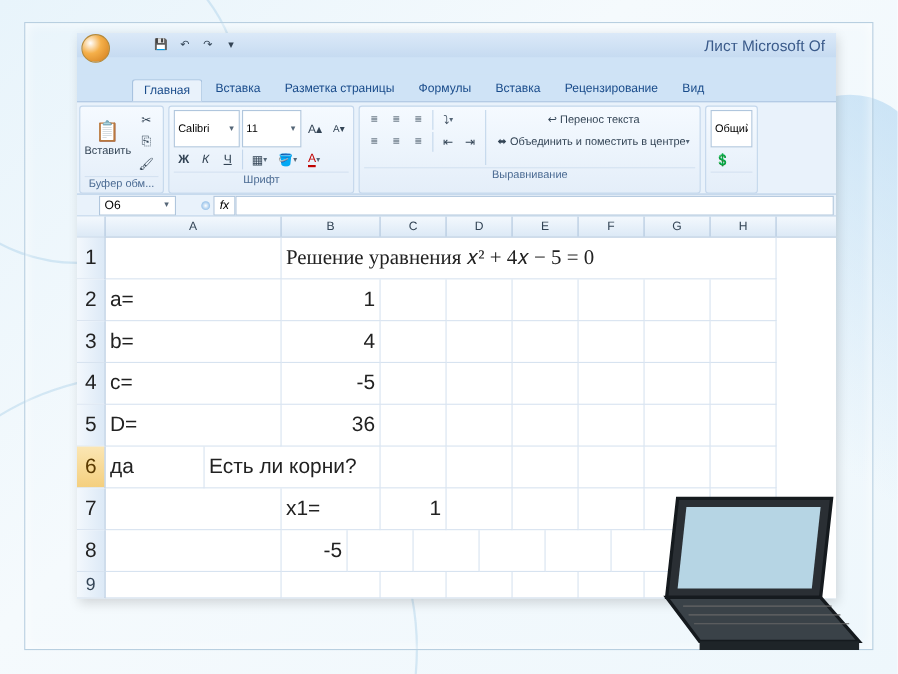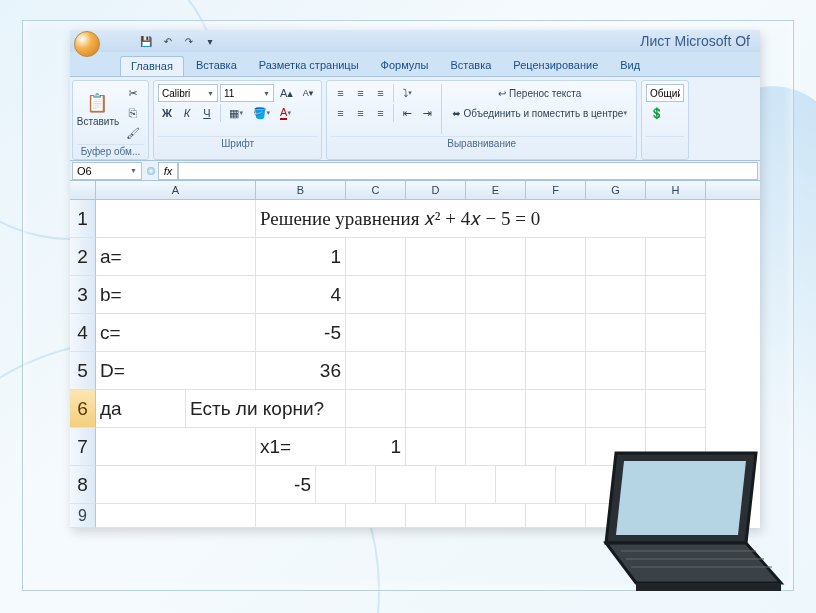--- a/index.html
+++ b/index.html
@@ -39,21 +39,21 @@
   .orb { width:26px; height:26px; border-radius:50%;
     background:radial-gradient(circle at 30% 30%, #fff, #f5b04a 40%, #d07a1a 100%);
     margin-top:6px; margin-right:4px; position:relative; z-index:3;
     border:1px solid #b58a3a;}
   .qat { display:flex; gap:3px; margin-left:30px;}
   .qat-btn { width:18px; height:16px; display:flex; align-items:center; justify-content:center;
     color:#345; font-size:10px;}
   .titlebar-text { margin-left:auto; color:#3a5a8a; font-size:14px; padding-right:6px;}
 
   .tabs {
-    display:flex; background:#cfe3f6; padding:4px 0 0 50px; gap:2px; font-size:11px;
+    display:flex; background:#cfe3f6; padding:4px 0 0 50px; gap:2px; font-size:11px;margin-top:16px;
   }
   .tab { padding:3px 10px 4px; color:#1a4c8b; cursor:default; border-radius:3px 3px 0 0;}
   .tab.active { background:#e9f2fb; border:1px solid #a8c3e0; border-bottom:none; font-weight:normal;}
 
   .ribbon {
     background:#e9f2fb; border-top:1px solid #a8c3e0; border-bottom:1px solid #a8c3e0;
     display:flex; padding:3px 2px 0 2px; gap:4px;
   }
   .group {
     background:linear-gradient(#f5faff,#e4eef9);
@@ -62,31 +62,31 @@
   }
   .group-body { display:flex; gap:3px; align-items:flex-start; min-height:50px;}
   .group-label { text-align:center; font-size:10px; color:#4a6a92; padding:1px 0; border-top:1px solid #d4e2f1; margin-top:2px;}
   .vstack { display:flex; flex-direction:column; gap:2px;}
   .hstack { display:flex; gap:2px; align-items:center;}
   .btn { border:1px solid transparent; padding:1px 3px; border-radius:2px;
     display:flex; align-items:center; justify-content:center; min-width:18px; height:18px;
     color:#345; background:transparent;}
   .bigbtn { width:42px; height:50px; flex-direction:column; font-size:10px; gap:2px;}
   .font-combo { width:60px; height:18px; border:1px solid #b0c6dd; background:#fff;
-    font-size:10px; padding:0 3px; display:flex; align-items:center; justify-content:space-between;}
+    font-size:10px; padding:16px 3px; display:flex; align-items:center; justify-content:space-between;}
   .font-combo.small { width:54px;}
   .dd { font-size:7px; color:#567;}
   .sep { width:1px; background:#c4d7ec; align-self:stretch; margin:0 2px;}
 
   .namebox-row {
     display:flex; background:#e9f2fb; border-bottom:1px solid #a8c3e0; height:20px;
     align-items:center;
   }
   .namebox { width:70px; height:18px; background:#fff; border:1px solid #b0c6dd;
-    margin:0 2px; display:flex; align-items:center; padding:0 4px; font-size:11px;
+    margin:0 20px; display:flex; align-items:center; padding:0 4px; font-size:11px;
     justify-content:space-between;}
   .fx { width:20px; height:18px; border:1px solid #b0c6dd; display:flex;
     align-items:center; justify-content:center; font-style:italic; font-size:11px; background:#fff;}
   .formula-bar { flex:1; height:18px; background:#fff; border:1px solid #b0c6dd; margin-right:2px;}
 
   
   .grid { background:#fff; }
   .col-headers { display:flex; background:linear-gradient(#f3f8fd,#dce9f6);
     border-bottom:1px solid #b0c6dd;}
   .corner { width:26px; height:18px; border-right:1px solid #b0c6dd;

